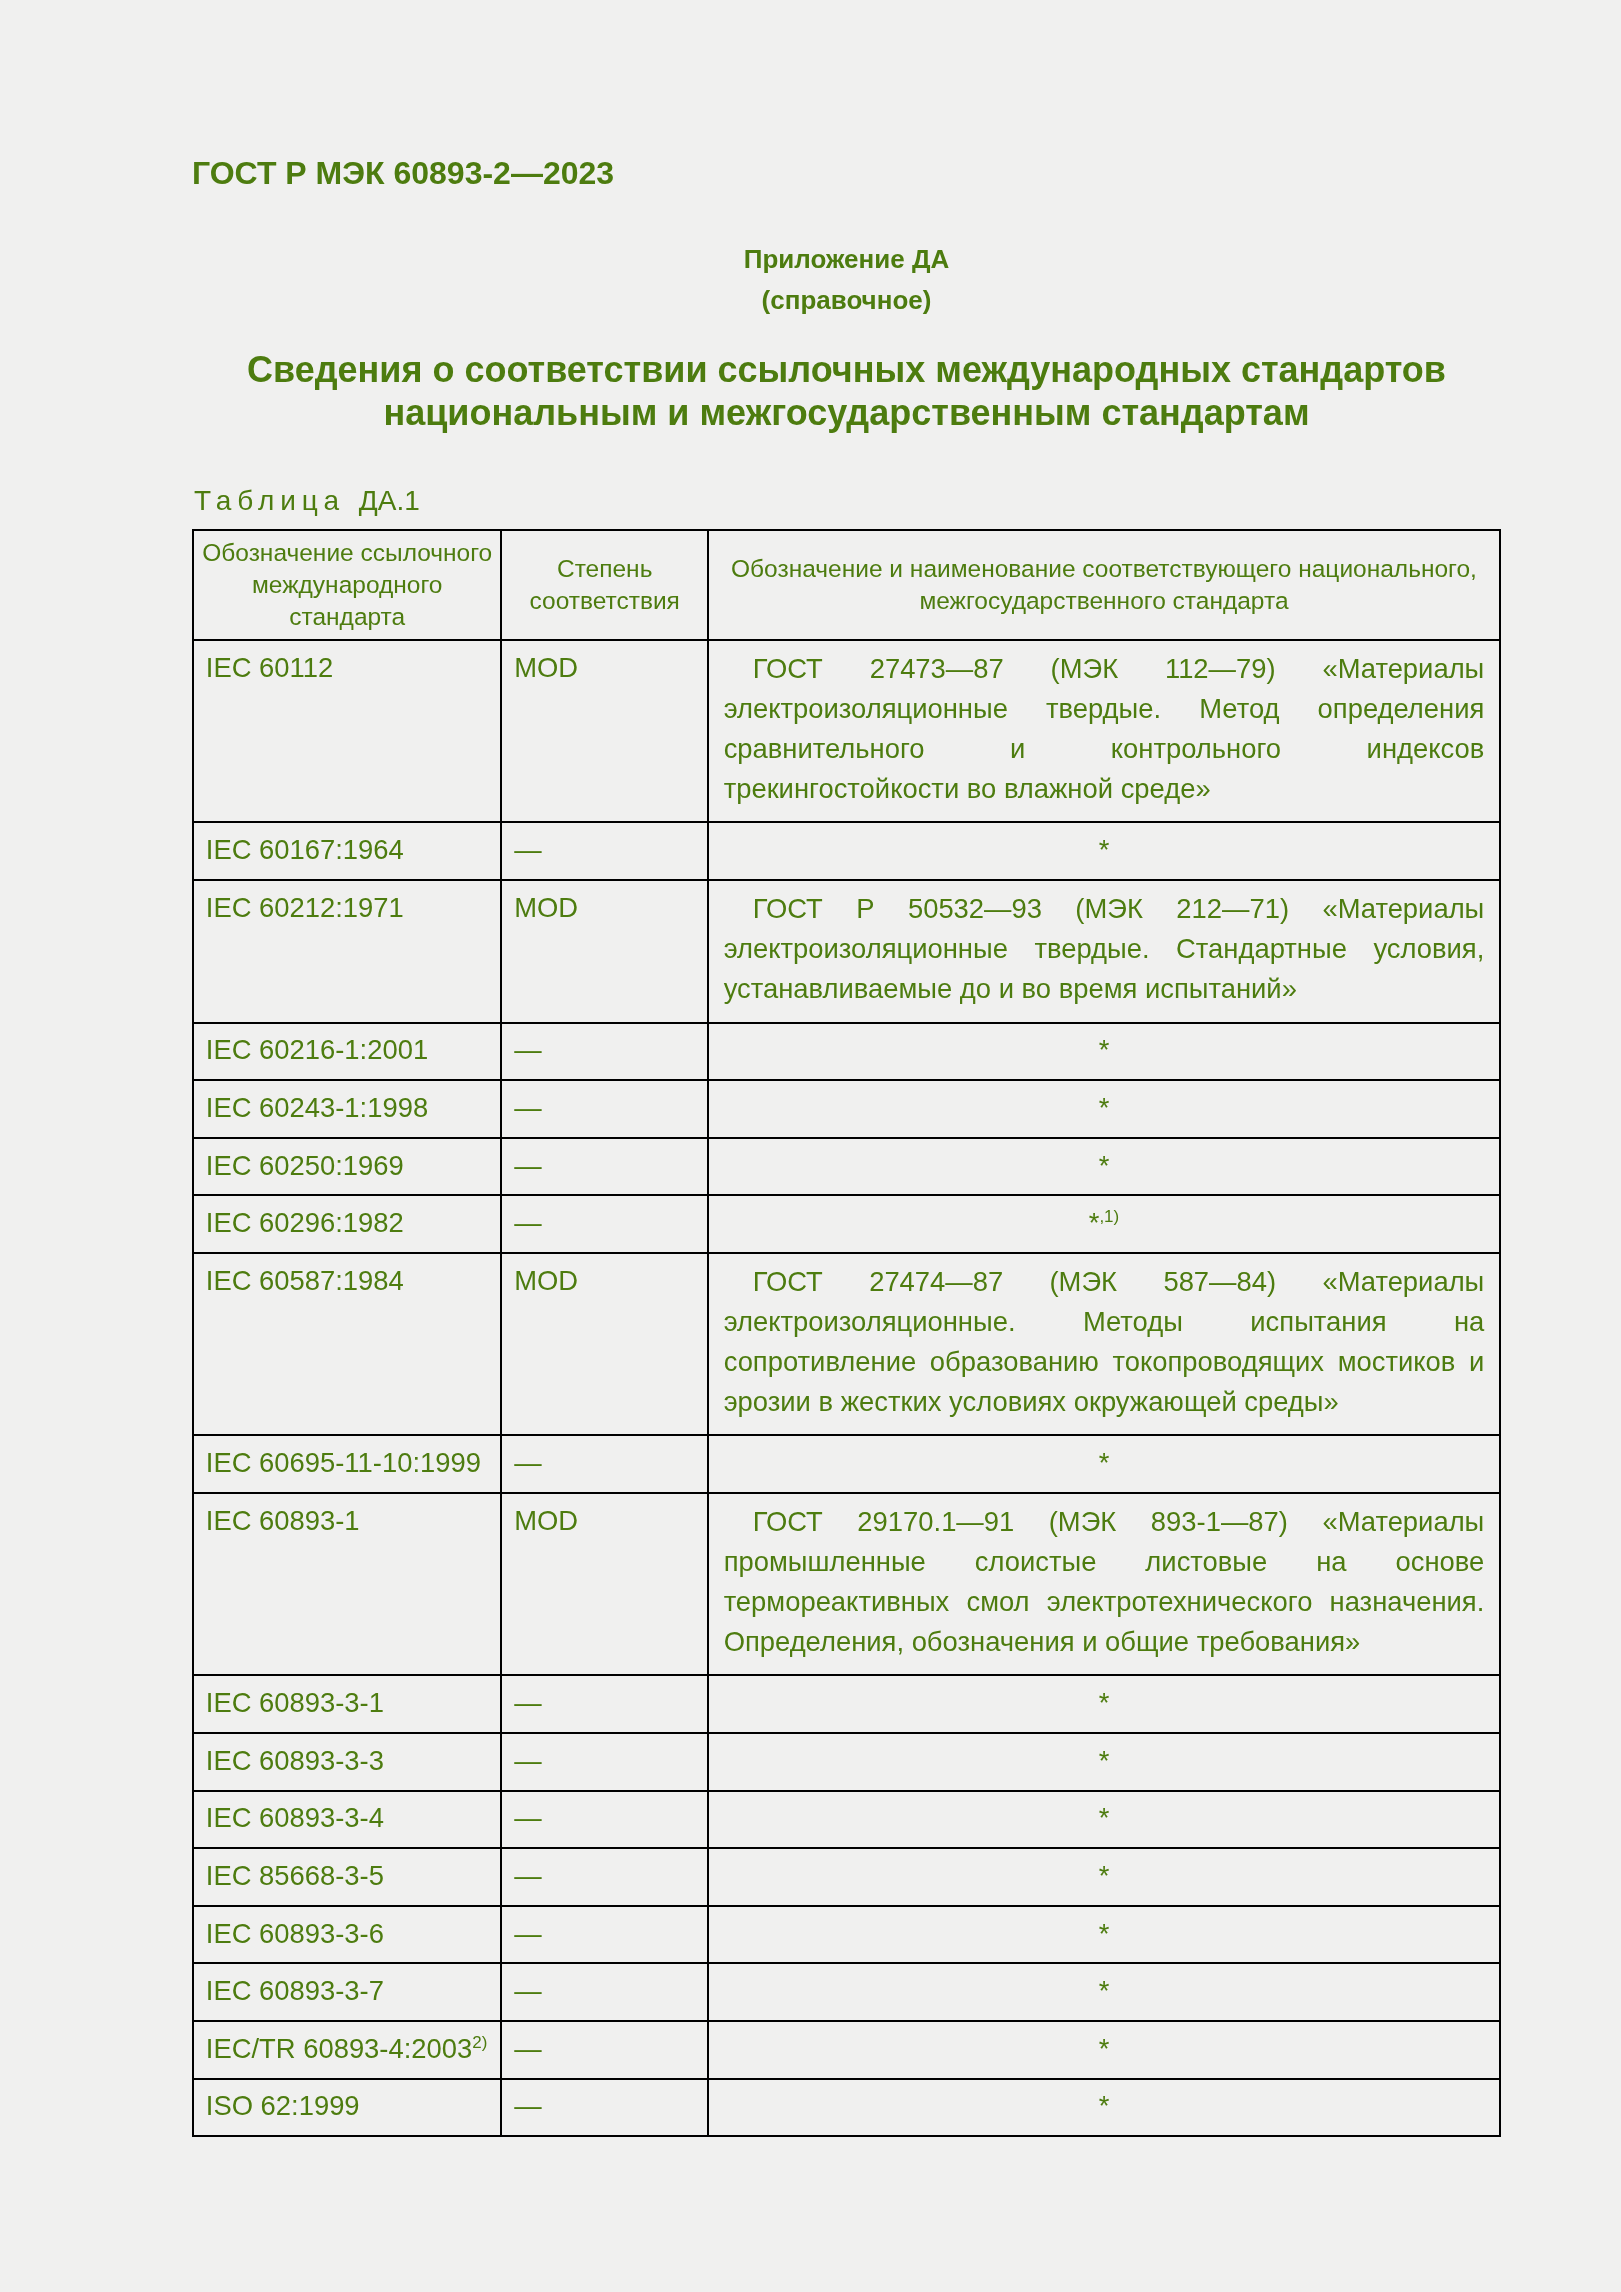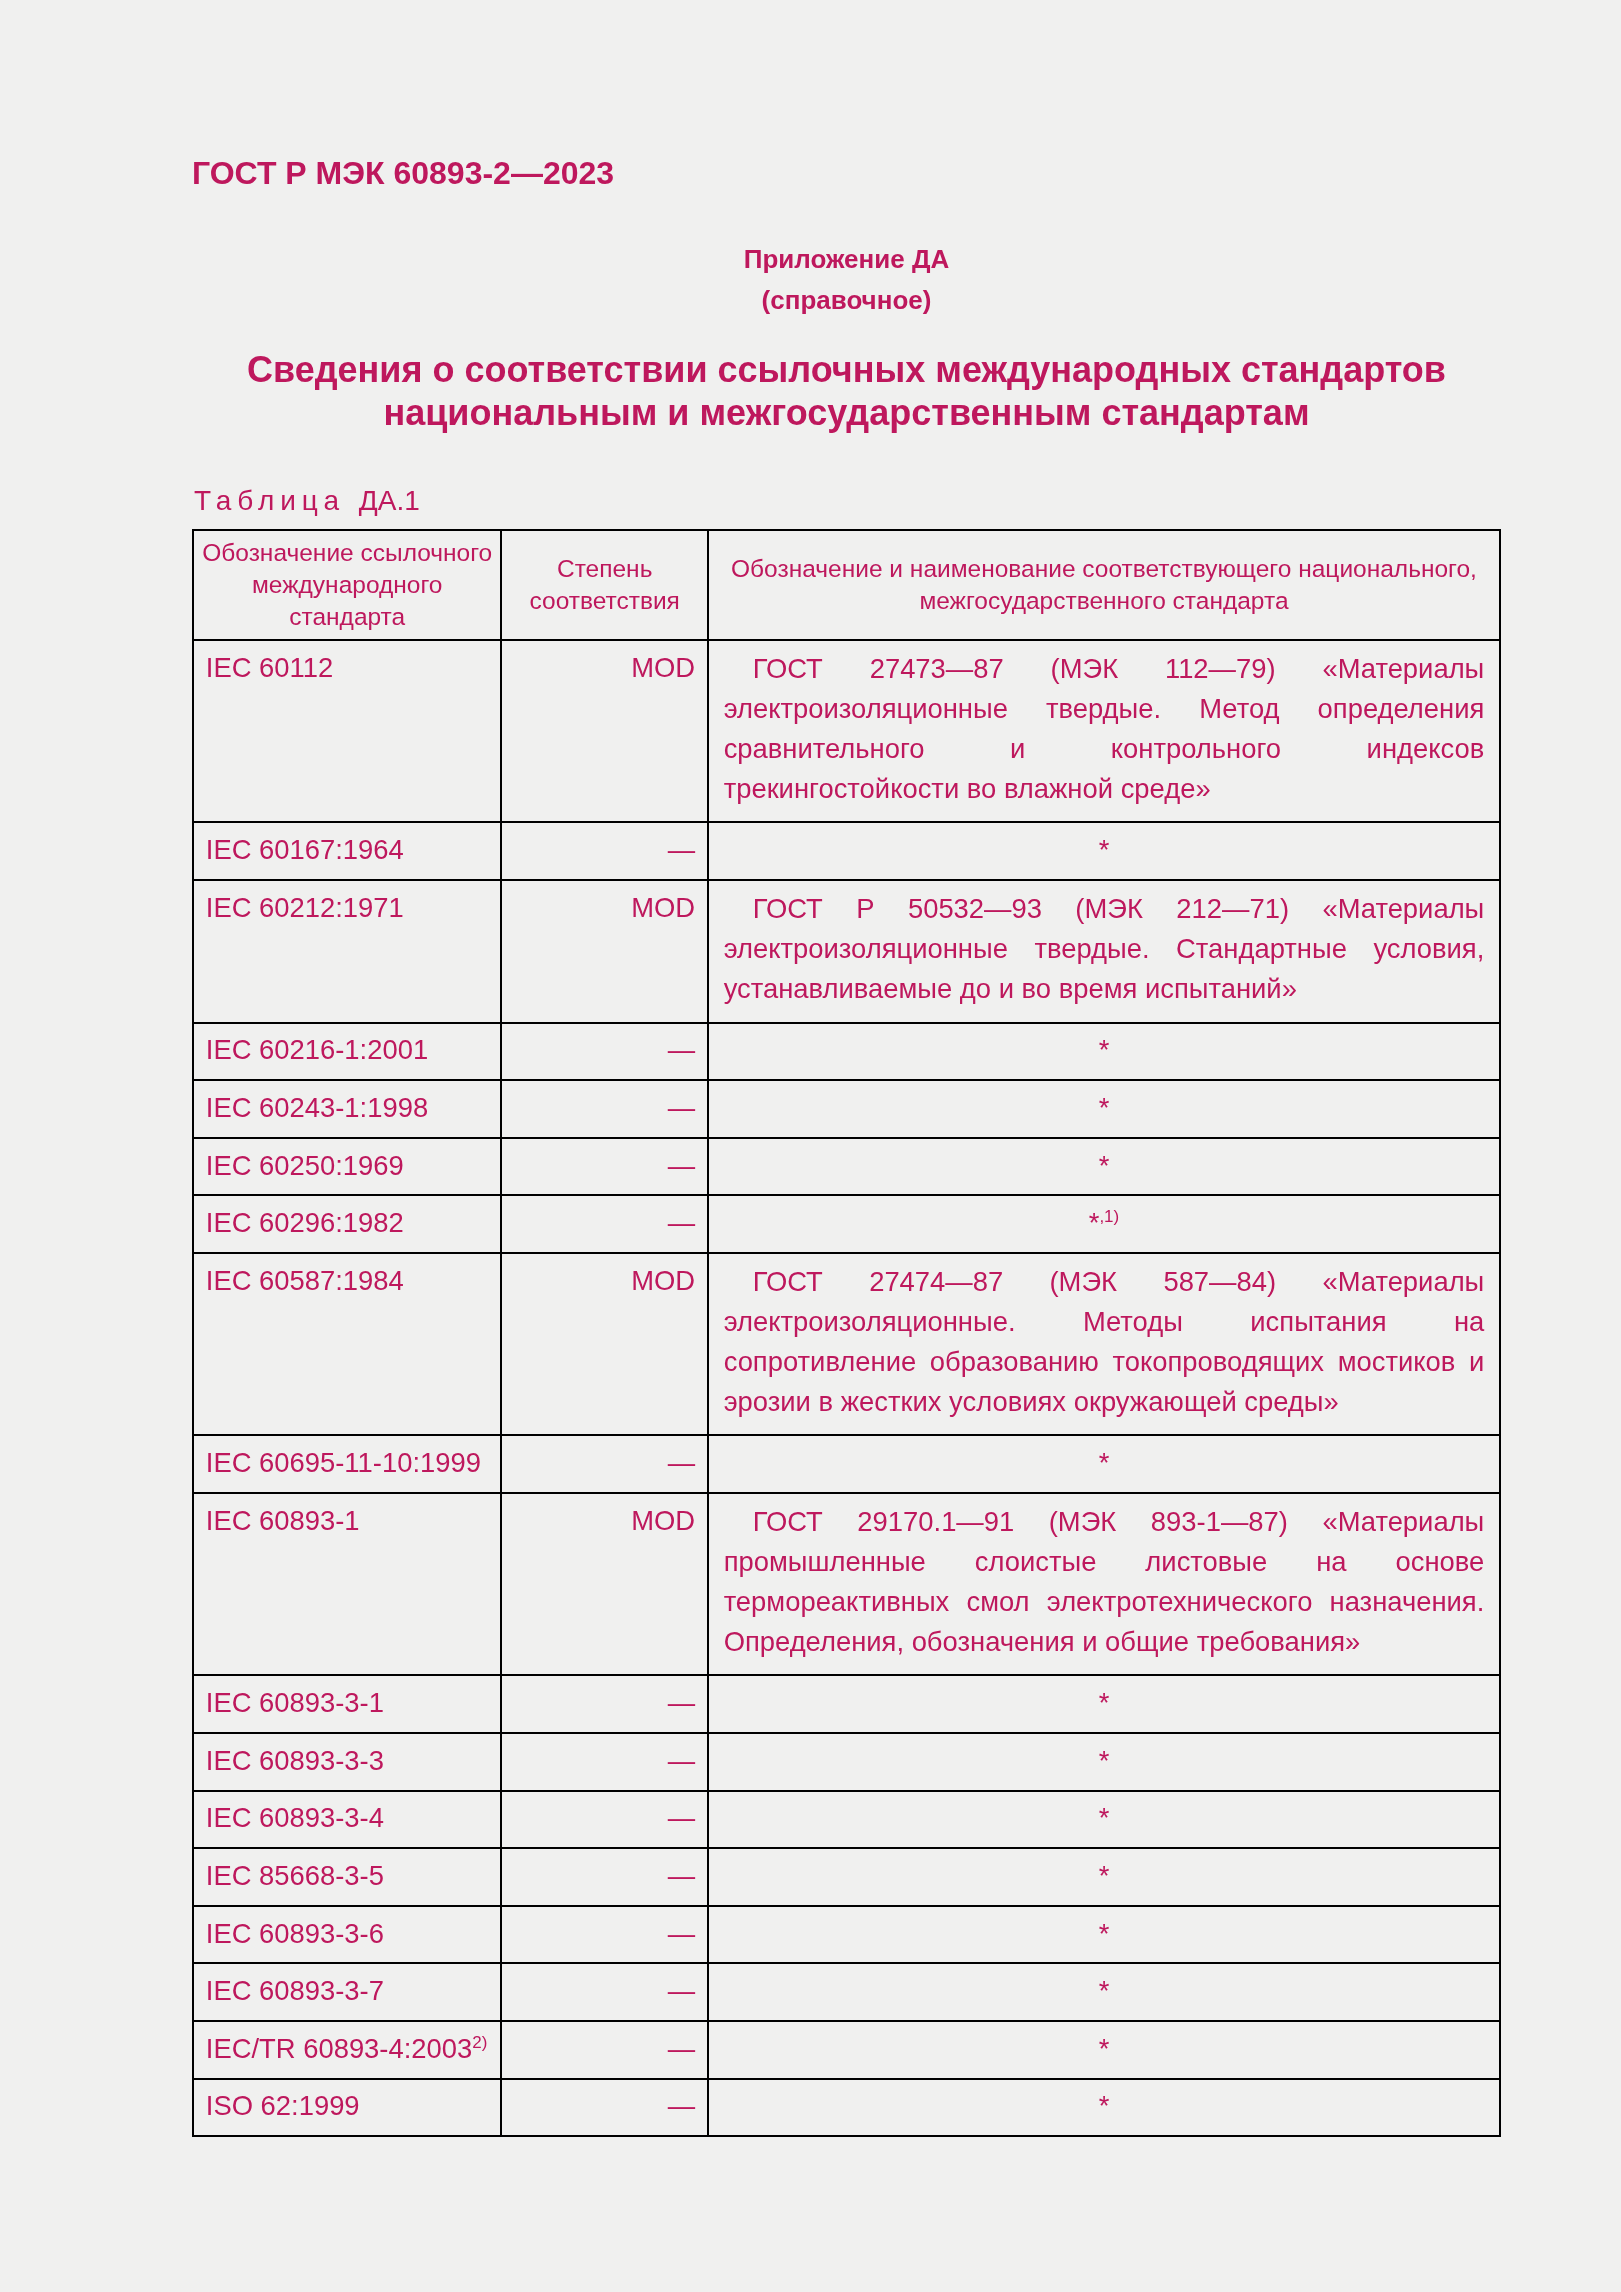--- a/index.html
+++ b/index.html
@@ -1,40 +1,40 @@
 <!DOCTYPE html>
 <html lang="ru"><head>
 <meta charset="utf-8">
 <style>
   html,body{margin:0;padding:0;background:#f0f0ef;}
   .page{
     width:1621px;height:2293px;box-sizing:border-box;
     padding:155px 120px 39px 192px;
-    background:#f0f0ef;color:#be185d;
+    background:#f0f0ef;color:#4d7c0f;
     font-family:"Liberation Sans","DejaVu Sans",sans-serif;
     position:relative;overflow:hidden;
   }
   .doc-code{font-size:32px;font-weight:bold;margin:0 0 47px 0;}
   .appendix{text-align:center;font-weight:bold;font-size:26px;line-height:41px;margin:0 0 27.4px 0;}
   .main-title{text-align:center;font-weight:bold;font-size:36px;line-height:43px;margin:0 0 51px 0;}
   .table-label{font-size:28px;margin:0 0 11.8px 2px;}
   .table-label .spaced{letter-spacing:5.9px;margin-right:13.7px;margin-top:7px;}
   table.std{width:100%;border-collapse:collapse;table-layout:fixed;border:2.9px solid #000;}
   col.w1{width:23.6%;} col.w2{width:15.8%;} col.w3{width:60.6%;}
   table.std th{
     border:2px solid #000;border-bottom:2.9px solid #000;
     font-weight:normal;font-size:24.5px;line-height:32px;
     text-align:center;vertical-align:middle;padding:5.9px 7.8px;
   }
   table.std td{
     border-left:2px solid #000;border-right:2px solid #000;border-top:2.9px solid #000;
     font-size:27.4px;vertical-align:top;padding:10.8px 11.8px 11.8px 11.8px;height:33px;
   }
   td.c1{text-align:left;padding-left:17.6px;}
-  td.c2{text-align:right;}
+  td.c2{text-align:left;}
   td.c3.star{text-align:center;}
   td.c3.text{text-align:justify;text-indent:29px;line-height:40px;padding:7.8px 14.7px 12.7px 14.7px;margin-left:32px;}
   sup{font-size:0.62em;vertical-align:super;line-height:0;}
 </style>
 </head>
 <body>
 
 <div class="page">
 
   <div class="doc-code">ГОСТ Р МЭК 60893-2—2023</div>

